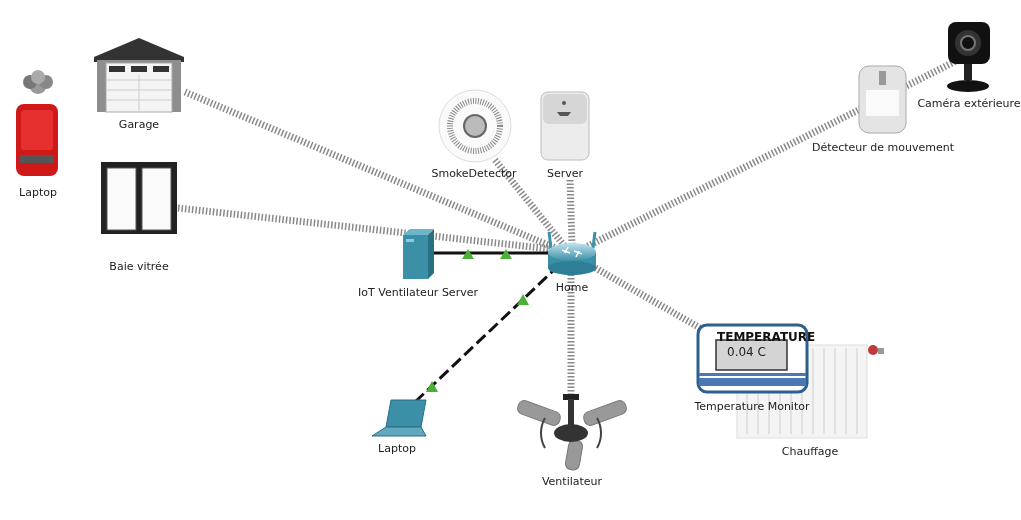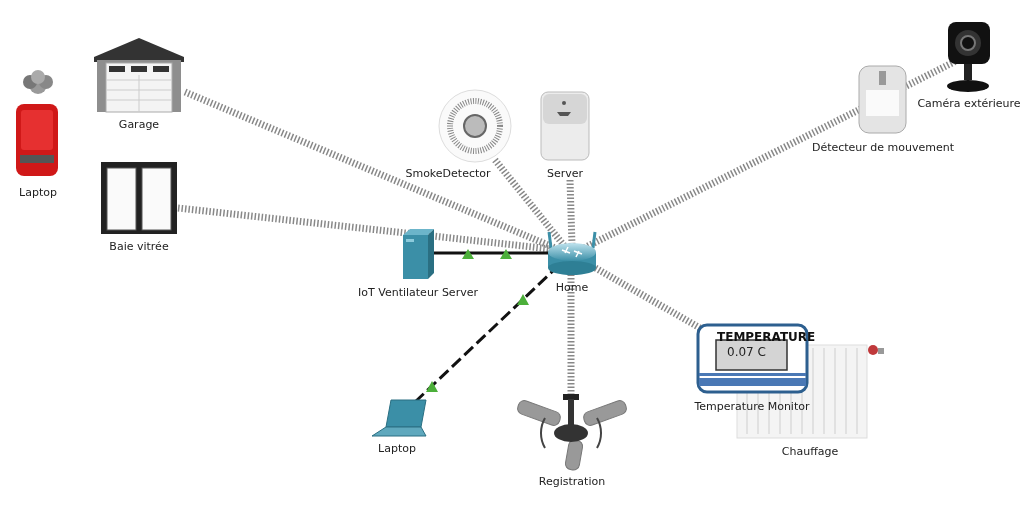--- a/index.html
+++ b/index.html
@@ -145,26 +145,26 @@
     <rect x="517" y="406" width="44" height="14" rx="6" transform="rotate(20 539 413)" fill="#999" stroke="#777"></rect>
     <rect x="583" y="406" width="44" height="14" rx="6" transform="rotate(-20 605 413)" fill="#999" stroke="#777"></rect>
     <rect x="567" y="440" width="14" height="30" rx="6" transform="rotate(10 574 455)" fill="#999" stroke="#777"></rect>
     <ellipse cx="571" cy="433" rx="17" ry="9" fill="#333"></ellipse>
     <path d="M545 418 a30 30 0 0 0 0 30 M597 418 a30 30 0 0 1 0 30" stroke="#444" stroke-width="2" fill="none"></path>
   </g>
 </svg>
 
 <div class="lbl" style="left:38px;top:186px">Laptop</div>
 <div class="lbl" style="left:139px;top:118px">Garage</div>
-<div class="lbl" style="left:139px;top:240px">Baie vitrée</div>
+<div class="lbl" style="left:139px;top:260px">Baie vitrée</div>
 <div class="lbl" style="left:418px;top:286px">IoT Ventilateur Server</div>
-<div class="lbl" style="left:448px;top:167px">SmokeDetector</div>
+<div class="lbl" style="left:474px;top:167px">SmokeDetector</div>
 <div class="lbl" style="left:565px;top:167px">Server</div>
 <div class="lbl" style="left:572px;top:281px">Home</div>
 <div class="lbl" style="left:883px;top:141px">Détecteur de mouvement</div>
 <div class="lbl" style="left:969px;top:97px">Caméra extérieure</div>
 <div class="lbl" style="left:752px;top:400px">Temperature Monitor</div>
 <div class="lbl" style="left:810px;top:445px">Chauffage</div>
 <div class="lbl" style="left:397px;top:442px">Laptop</div>
-<div class="lbl" style="left:572px;top:475px">Registration</div>
+<div class="lbl" style="left:572px;top:475px">Ventilateur</div>
 
 <div style="position:absolute;left:717px;top:330px;font-size:12px;font-weight:bold;color:#111">TEMPERATURE</div>
-<div style="position:absolute;left:727px;top:345px;font-size:12px;color:#222">0.07 C</div>
+<div style="position:absolute;left:727px;top:345px;font-size:12px;color:#222">0.04 C</div>
 
 </body></html>

